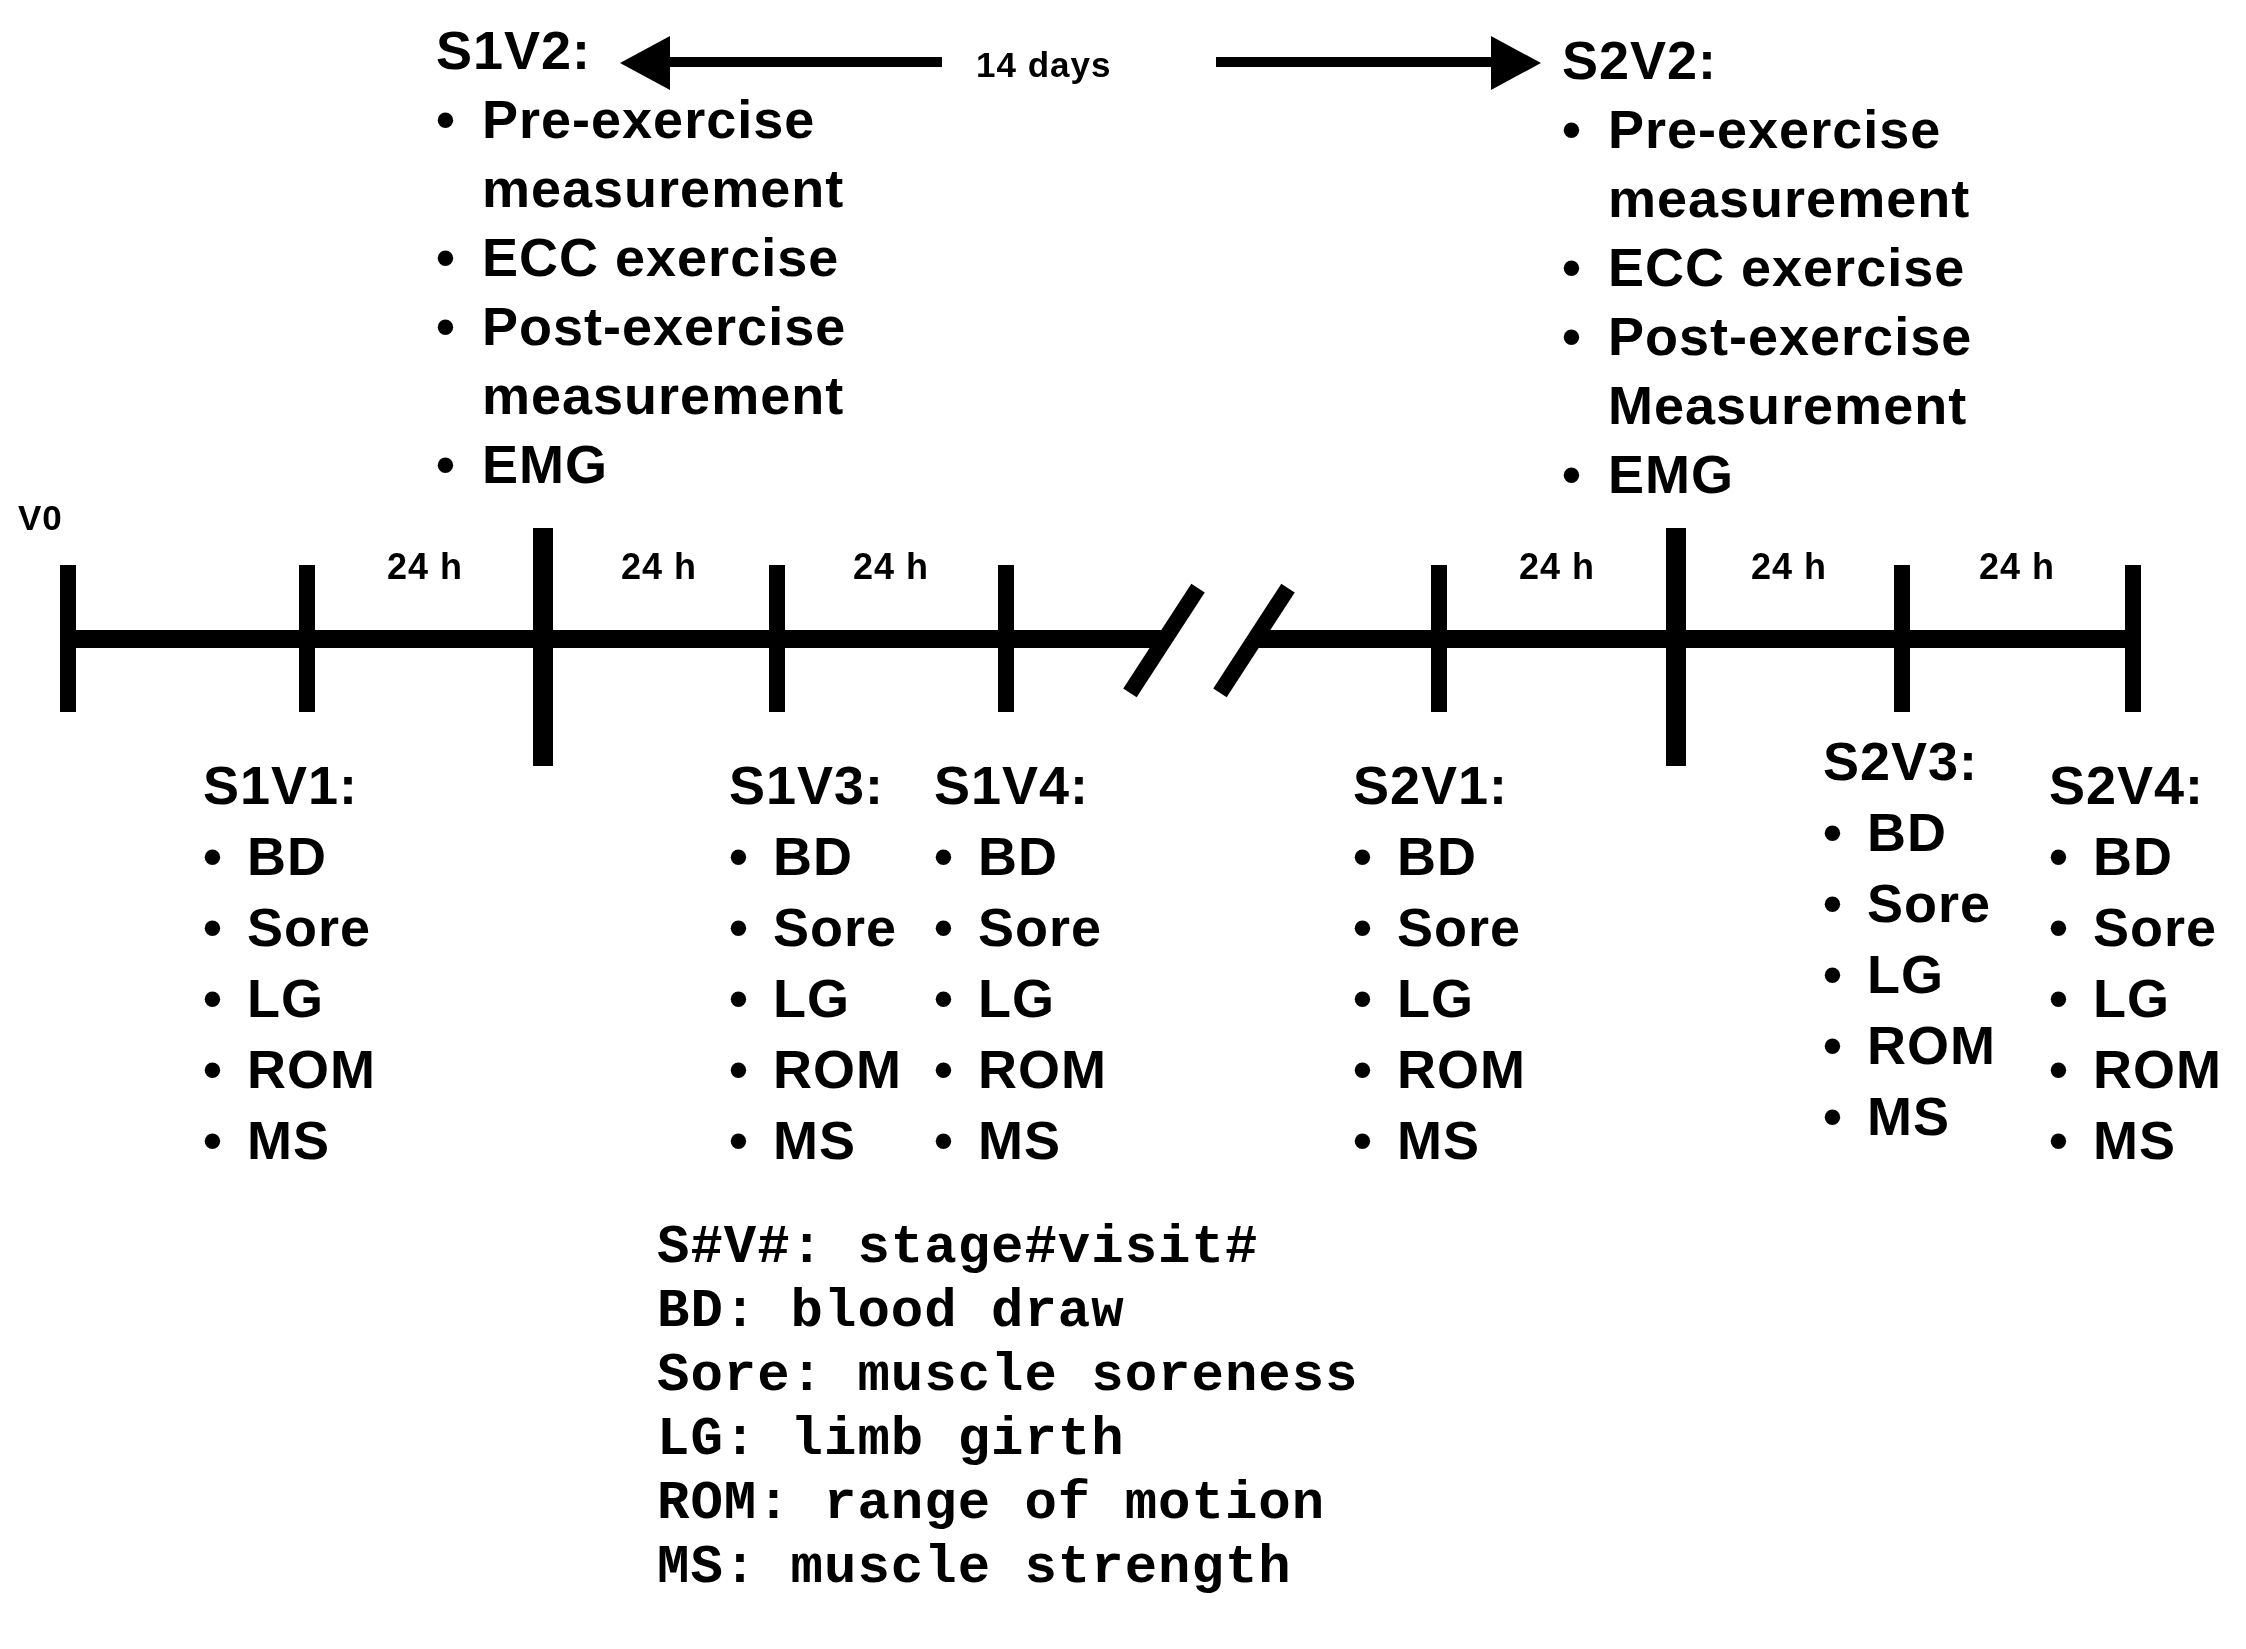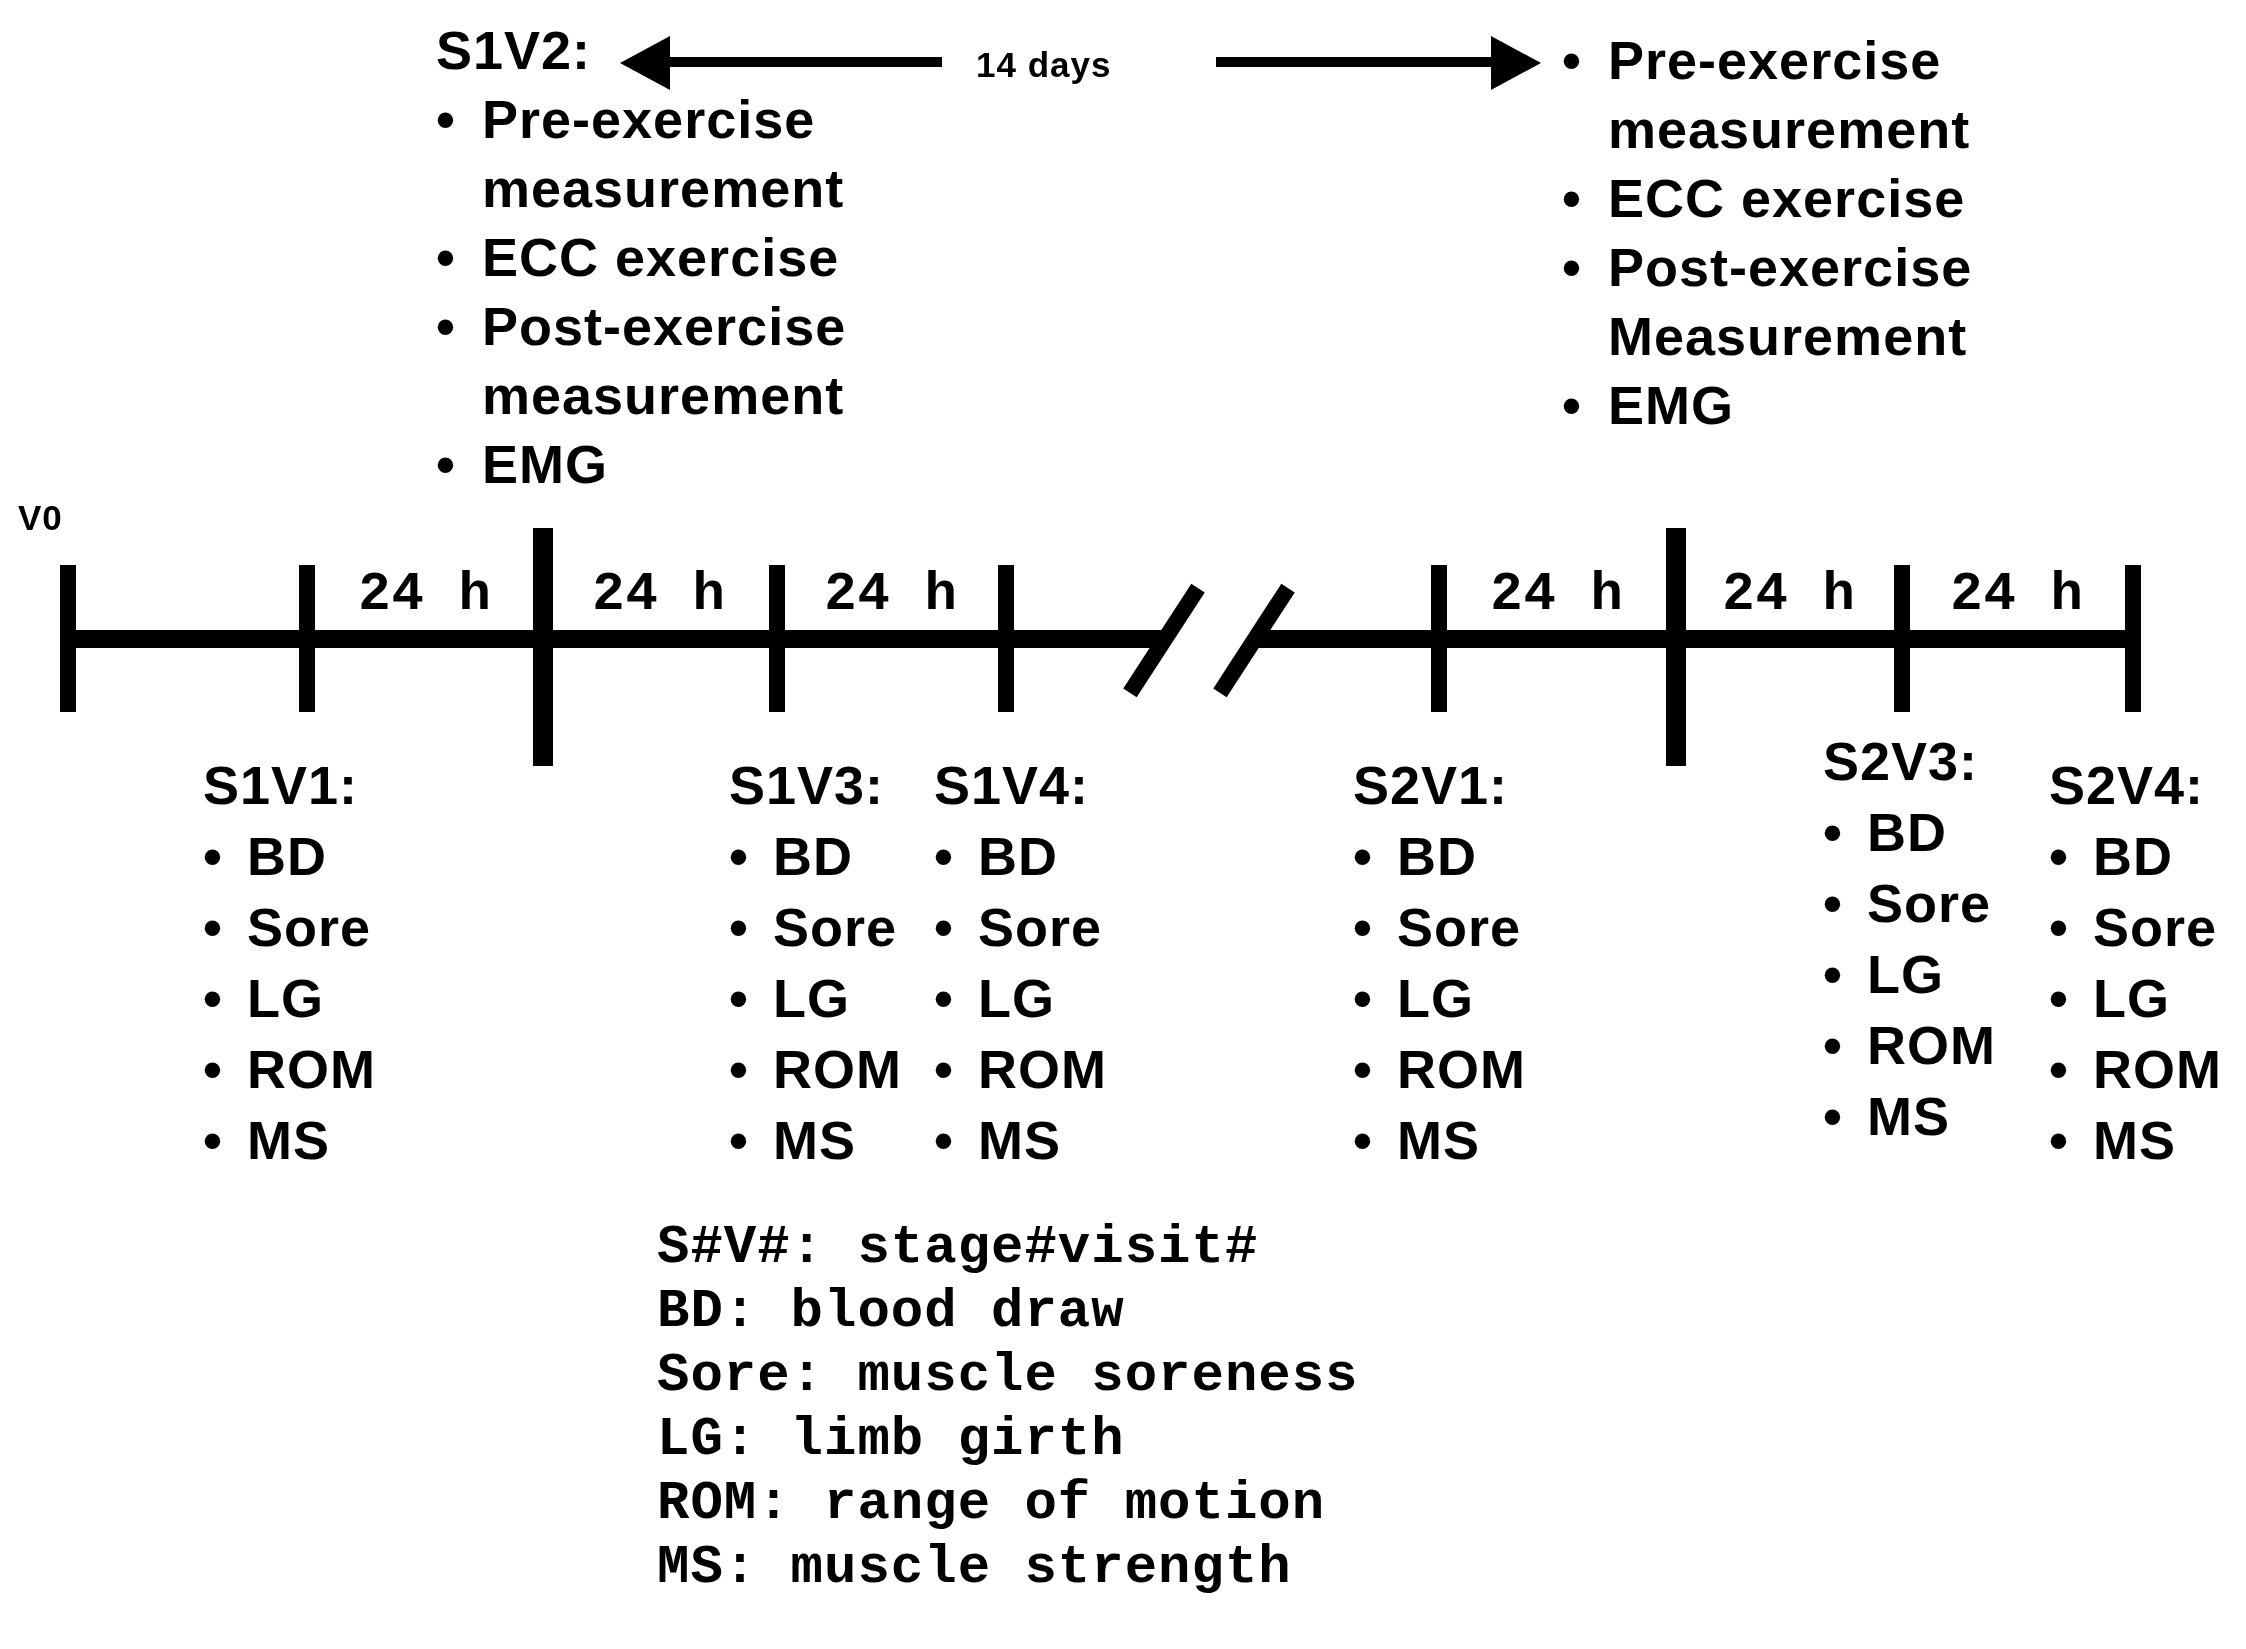--- a/index.html
+++ b/index.html
@@ -44,22 +44,22 @@
     font-size:54px;
     line-height:64px;
     letter-spacing:1px;
     white-space:nowrap;
   }
   .tl-line{position:absolute;height:18px;background:#000;}
   .tick{position:absolute;top:565px;width:16px;height:147px;background:#000;}
   .tick-tall{position:absolute;top:528px;width:20px;height:238px;background:#000;}
   .slash{position:absolute;top:578px;width:16px;height:125px;background:#000;transform:rotate(33deg);}
   .interval{
-    position:absolute;top:564px;width:188px;
-    font-size:54px;letter-spacing:1px;text-align:center;white-space:nowrap;font-family:Liberation Mono, monospace;
+    position:absolute;top:546px;width:188px;
+    font-size:36px;letter-spacing:1px;text-align:center;white-space:nowrap;
   }
   .arrow-shaft{position:absolute;top:57px;height:10px;background:#000;}
   .arrow-head-left{
     position:absolute;top:36px;width:0;height:0;
     border-top:27px solid transparent;border-bottom:27px solid transparent;
     border-right:50px solid #000;
   }
   .arrow-head-right{
     position:absolute;top:36px;width:0;height:0;
     border-top:27px solid transparent;border-bottom:27px solid transparent;
@@ -91,20 +91,21 @@
     </div>
   </div>
 
   <div class="arrow-head-left" style="left:620px;"></div>
   <div class="arrow-shaft" style="left:657px;width:285px;"></div>
   <div class="abs txt" style="left:976px;top:30px;">14 days</div>
   <div class="arrow-shaft" style="left:1216px;width:285px;"></div>
   <div class="arrow-head-right" style="left:1491px;"></div>
 
   <div class="abs block" style="left:1562px;top:26px;width:465px;">
+    <div>S2V2:</div>
     <div class="li">
       <span class="bullet">•</span>
       <span style="white-space:normal;display:inline-block;width:416px;">Pre-exercise measurement</span>
     </div>
     <div class="li">
       <span class="bullet">•</span>
       <span>ECC exercise</span>
     </div>
     <div class="li">
       <span class="bullet">•</span>

